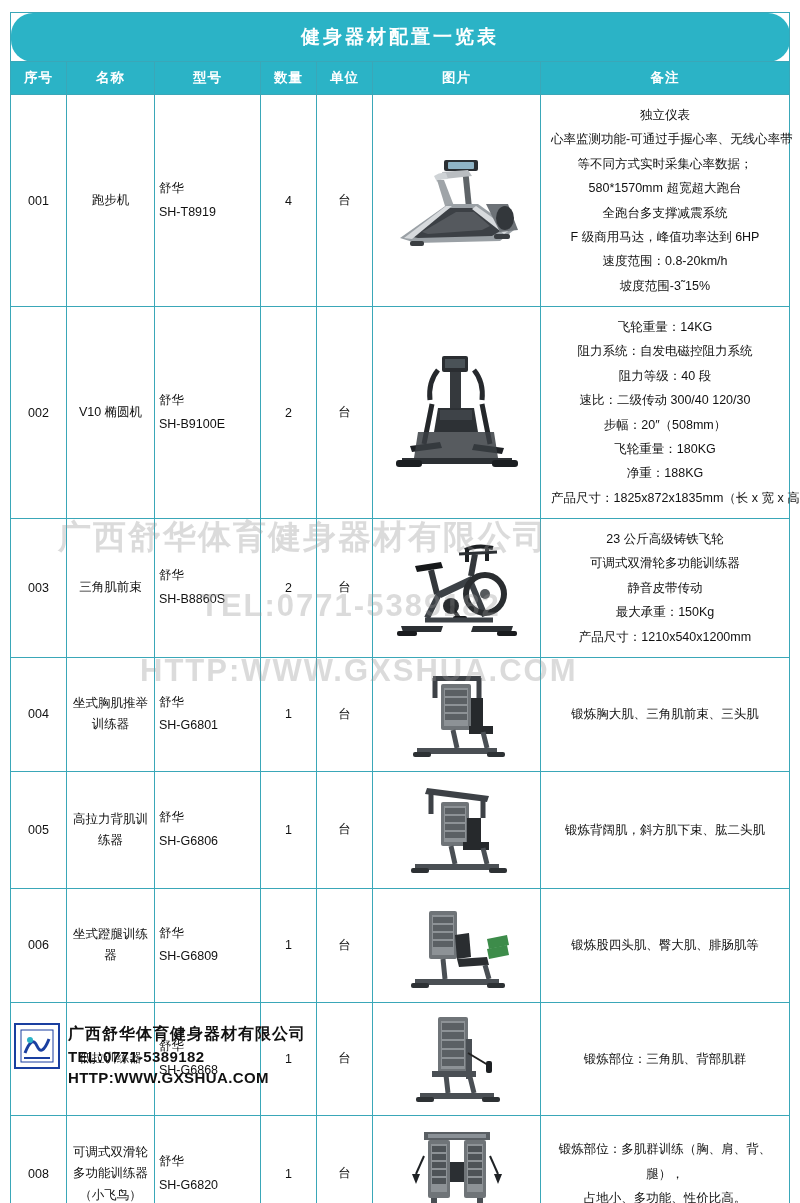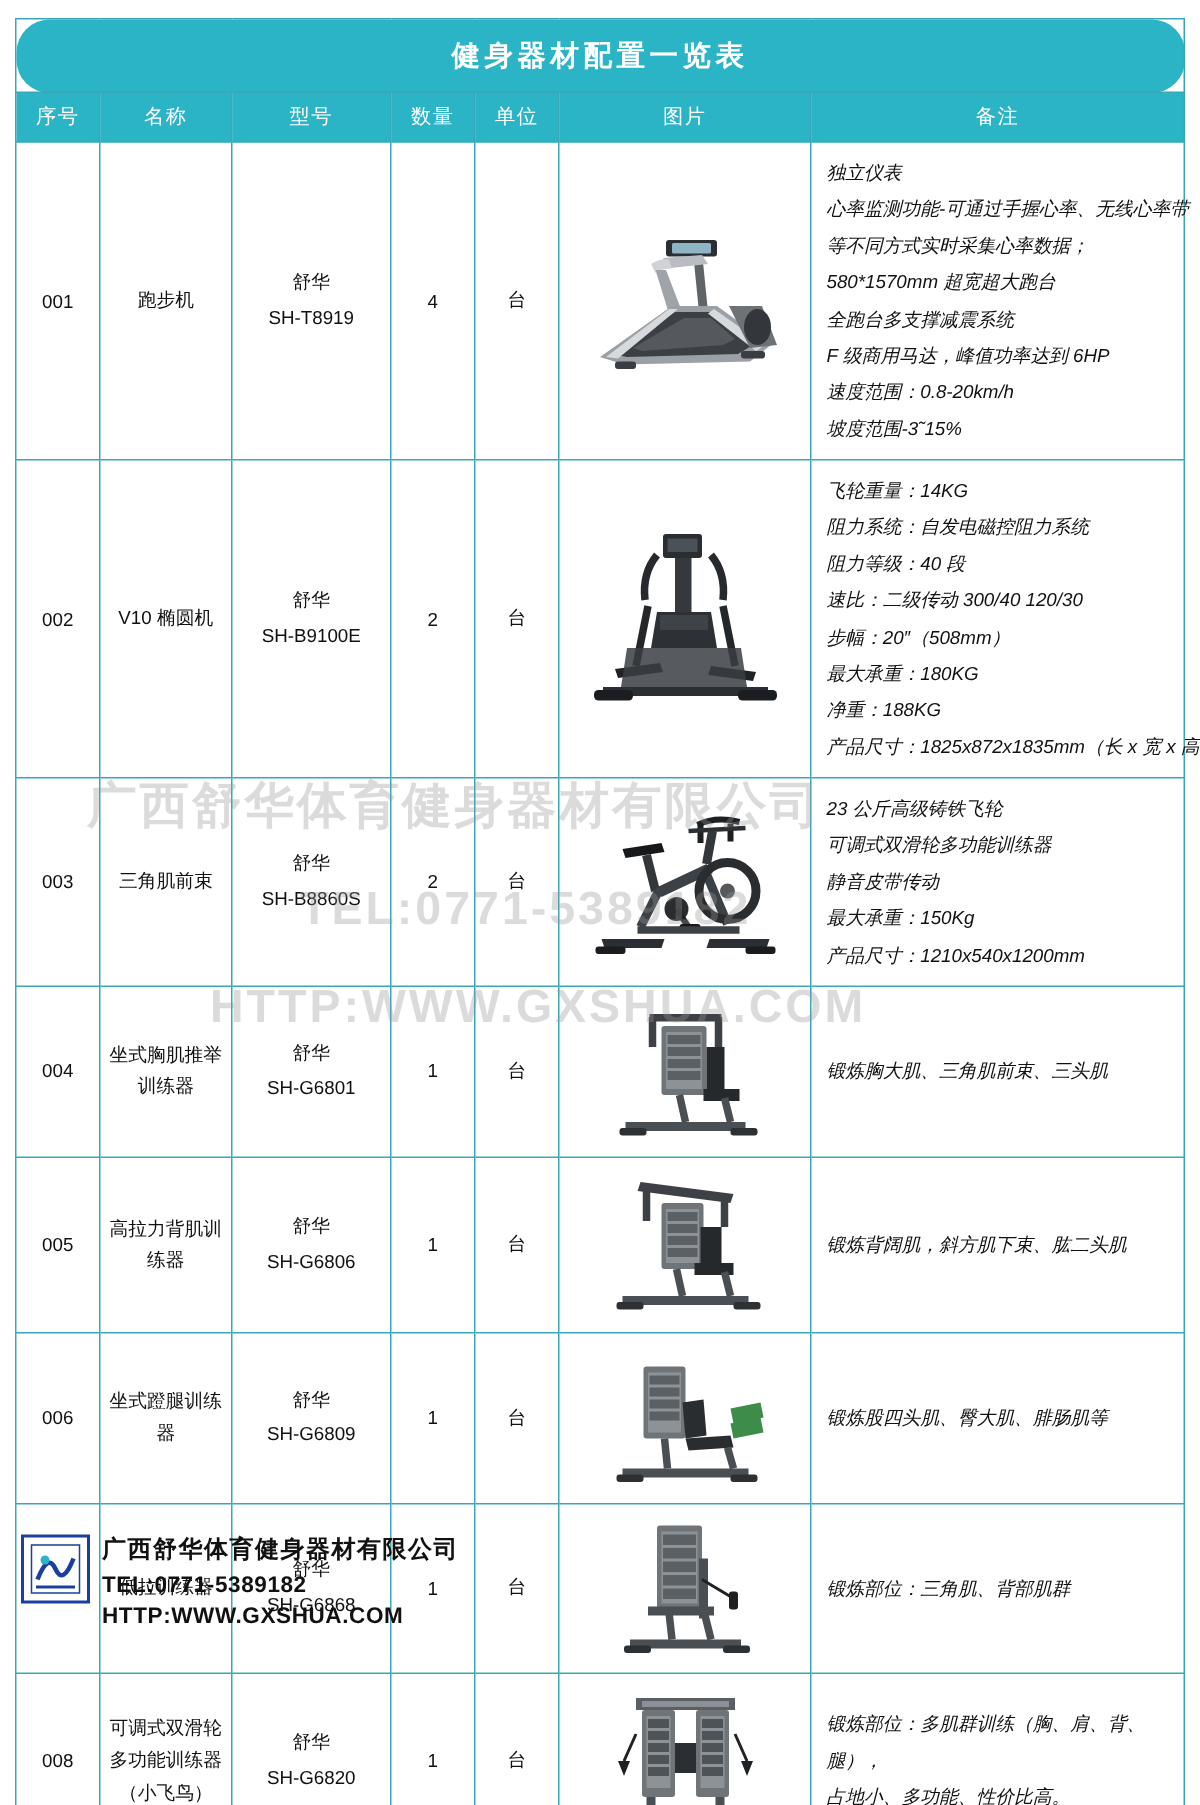--- a/index.html
+++ b/index.html
@@ -37,21 +37,21 @@
     letter-spacing:3px;
     height:40px;
     padding:4px 0;
     border-radius:22px;
   }
   .hdr td{
     background:#2bb3c6;
     color:#ffffff;
     text-align:center;
     font-size:13.5px;
-    font-weight:normal;
+    font-weight:bold;
     letter-spacing:1px;
     height:30px;
   }
   .c-no{width:56px;}
   .c-name{width:88px;}
   .c-model{width:106px;}
   .c-qty{width:56px;}
   .c-unit{width:56px;}
   .c-img{width:168px;}
   .c-note{width:auto;}
@@ -60,31 +60,29 @@
     text-align:center;
     font-size:12.5px;
   }
   td.cell-name{
     text-align:center;
     font-size:12.5px;
     line-height:1.7;
     padding:20px 6px;
   }
   td.cell-model{
-    text-align:center;
     font-size:12.5px;
     line-height:1.9;
     padding:19px 4px;
   }
   td.cell-note{
     font-size:12.5px;
     line-height:1.95;
     padding:8px 10px;
-    text-align:left;
-    font-style:italic;
+    text-align:center;
   }
   td.cell-note .nline{white-space:nowrap;}
   td.cell-img{
     text-align:center;
     padding:6px 2px;
   }
   .machine{display:block;margin:0 auto;}
 
   
   .wm{
@@ -249,21 +247,21 @@
             <rect x="14" y="112" width="26" height="7" rx="3" fill="#1b1e21"></rect>
             <rect x="110" y="112" width="26" height="7" rx="3" fill="#1b1e21"></rect>
           </svg>
         </td>
         <td class="cell-note">
           <div class="nline">飞轮重量：14KG</div>
           <div class="nline">阻力系统：自发电磁控阻力系统</div>
           <div class="nline">阻力等级：40 段</div>
           <div class="nline">速比：二级传动 300/40 120/30</div>
           <div class="nline">步幅：20″（508mm）</div>
-          <div class="nline">最大承重：180KG</div>
+          <div class="nline">飞轮重量：180KG</div>
           <div class="nline">净重：188KG</div>
           <div class="nline">产品尺寸：1825x872x1835mm（长 x 宽 x 高）</div>
         </td>
       </tr>
 
       <tr style="height:128px;">
         <td class="cell-no">003</td>
         <td class="cell-name">三角肌前束</td>
         <td class="cell-model">
           <div>舒华</div>

